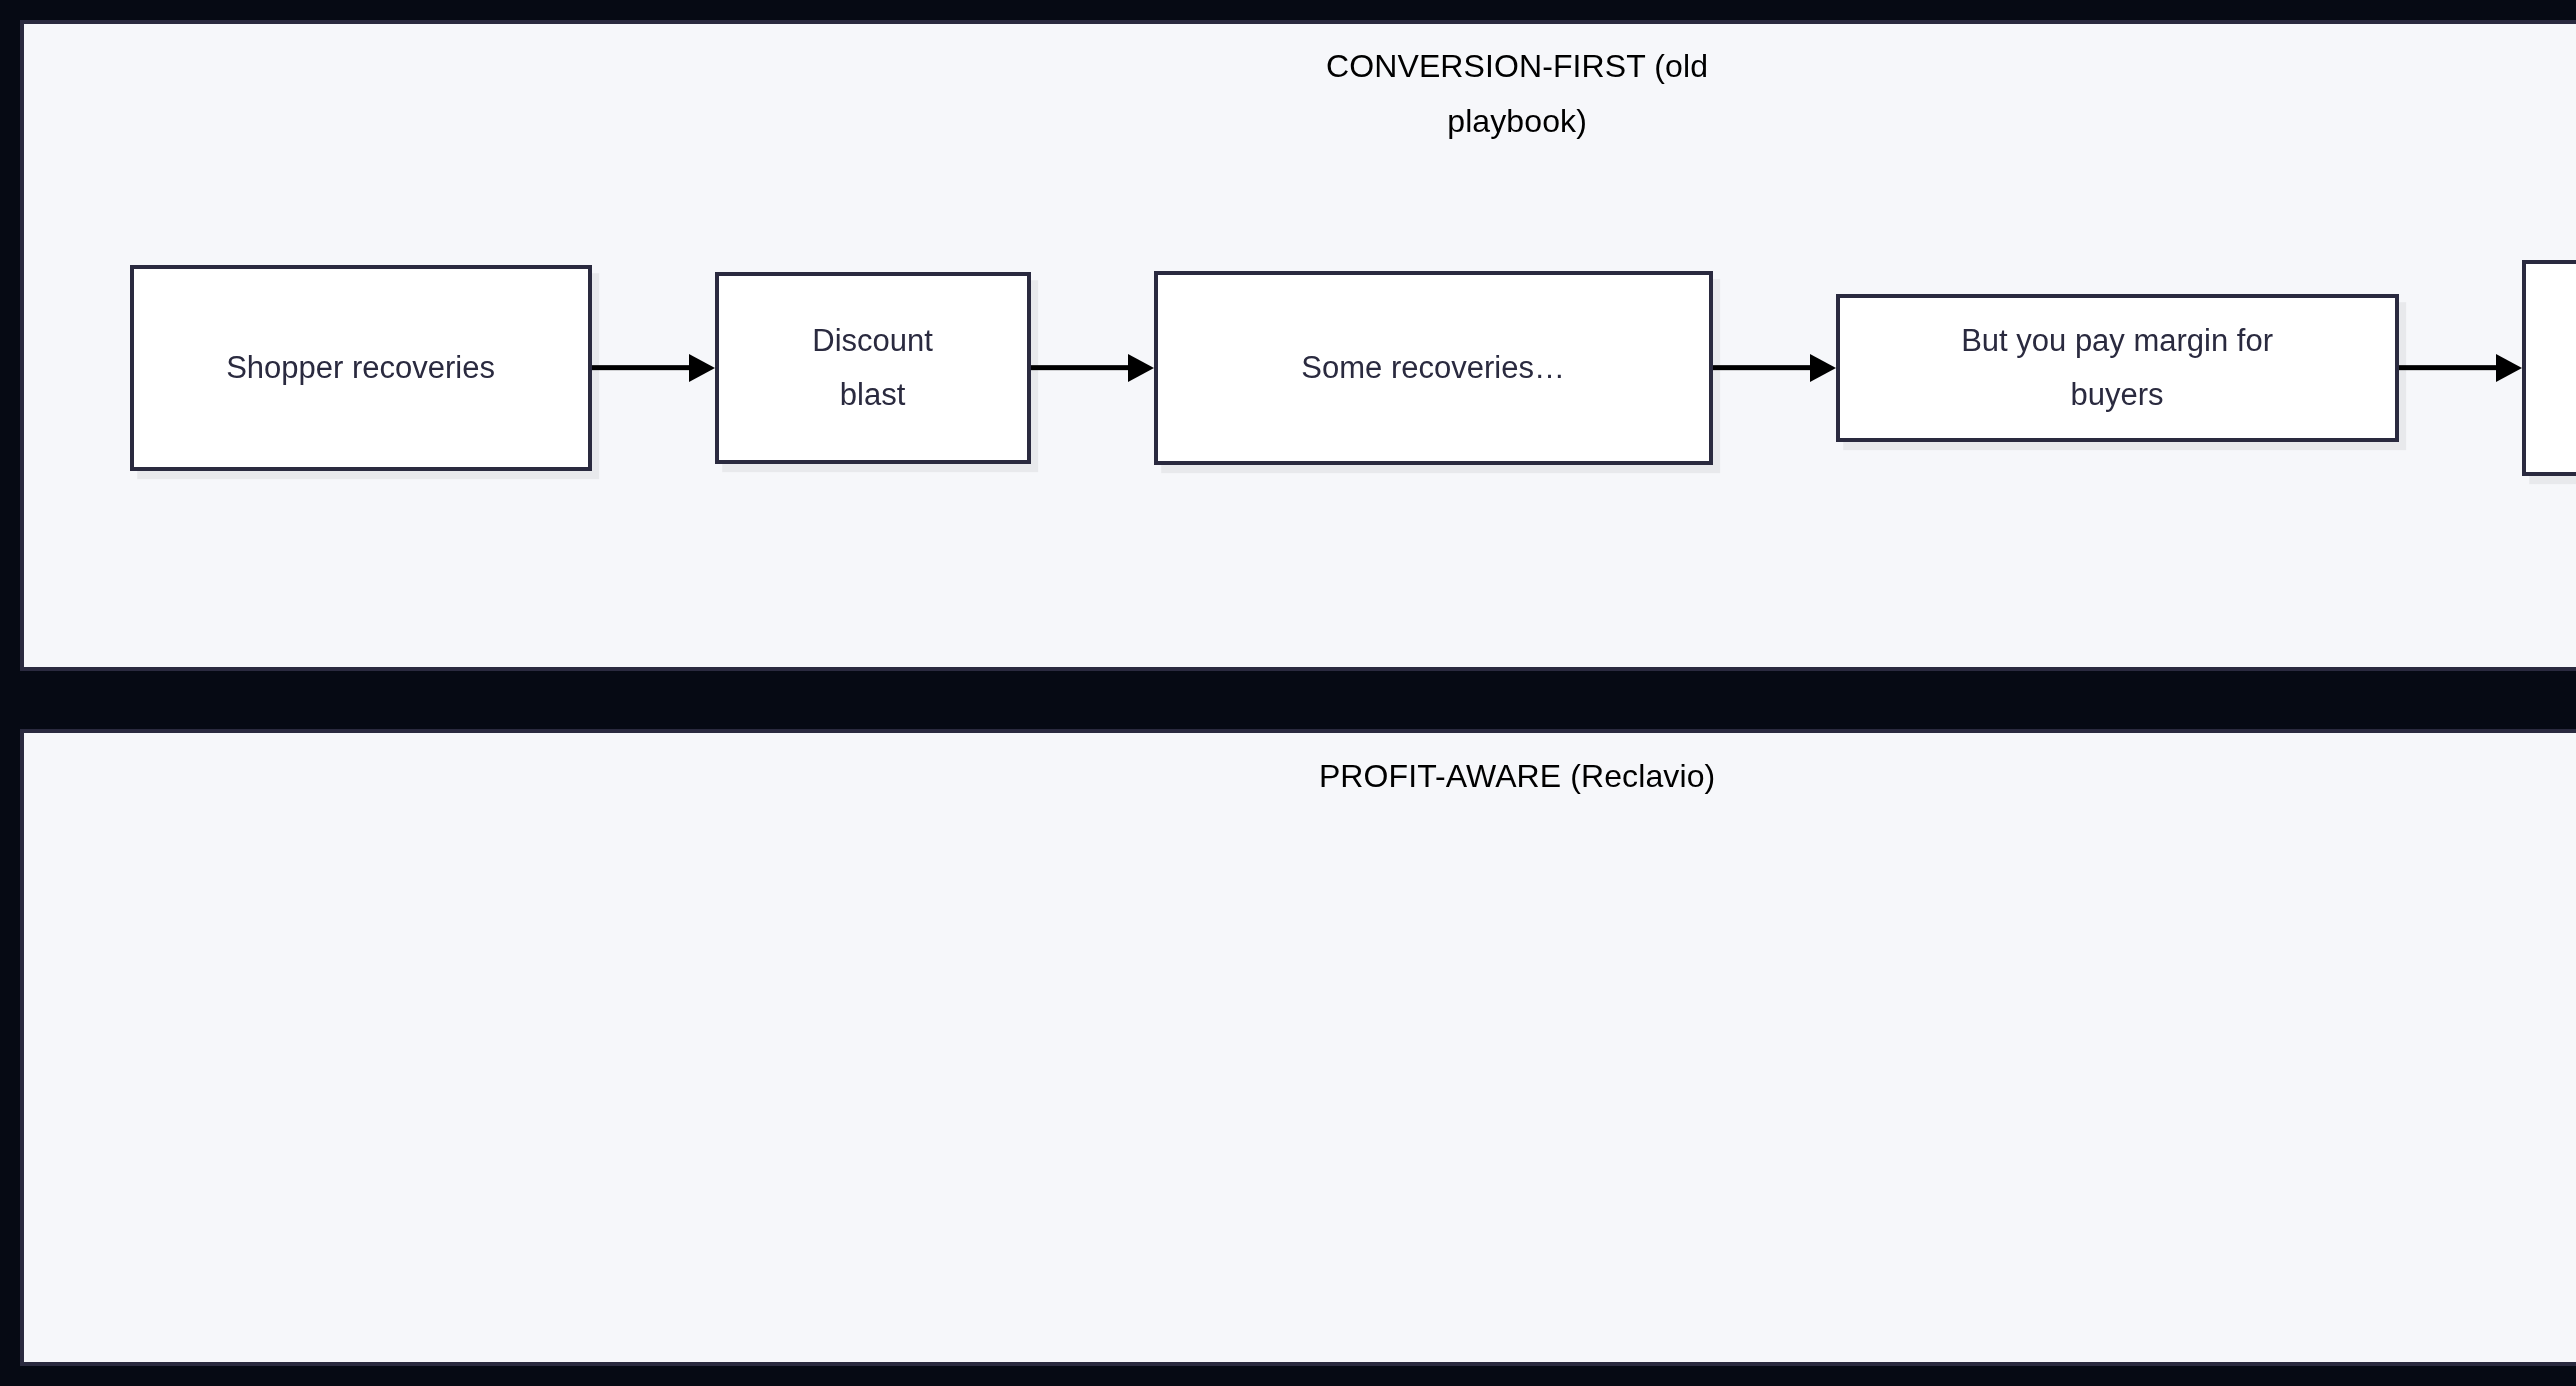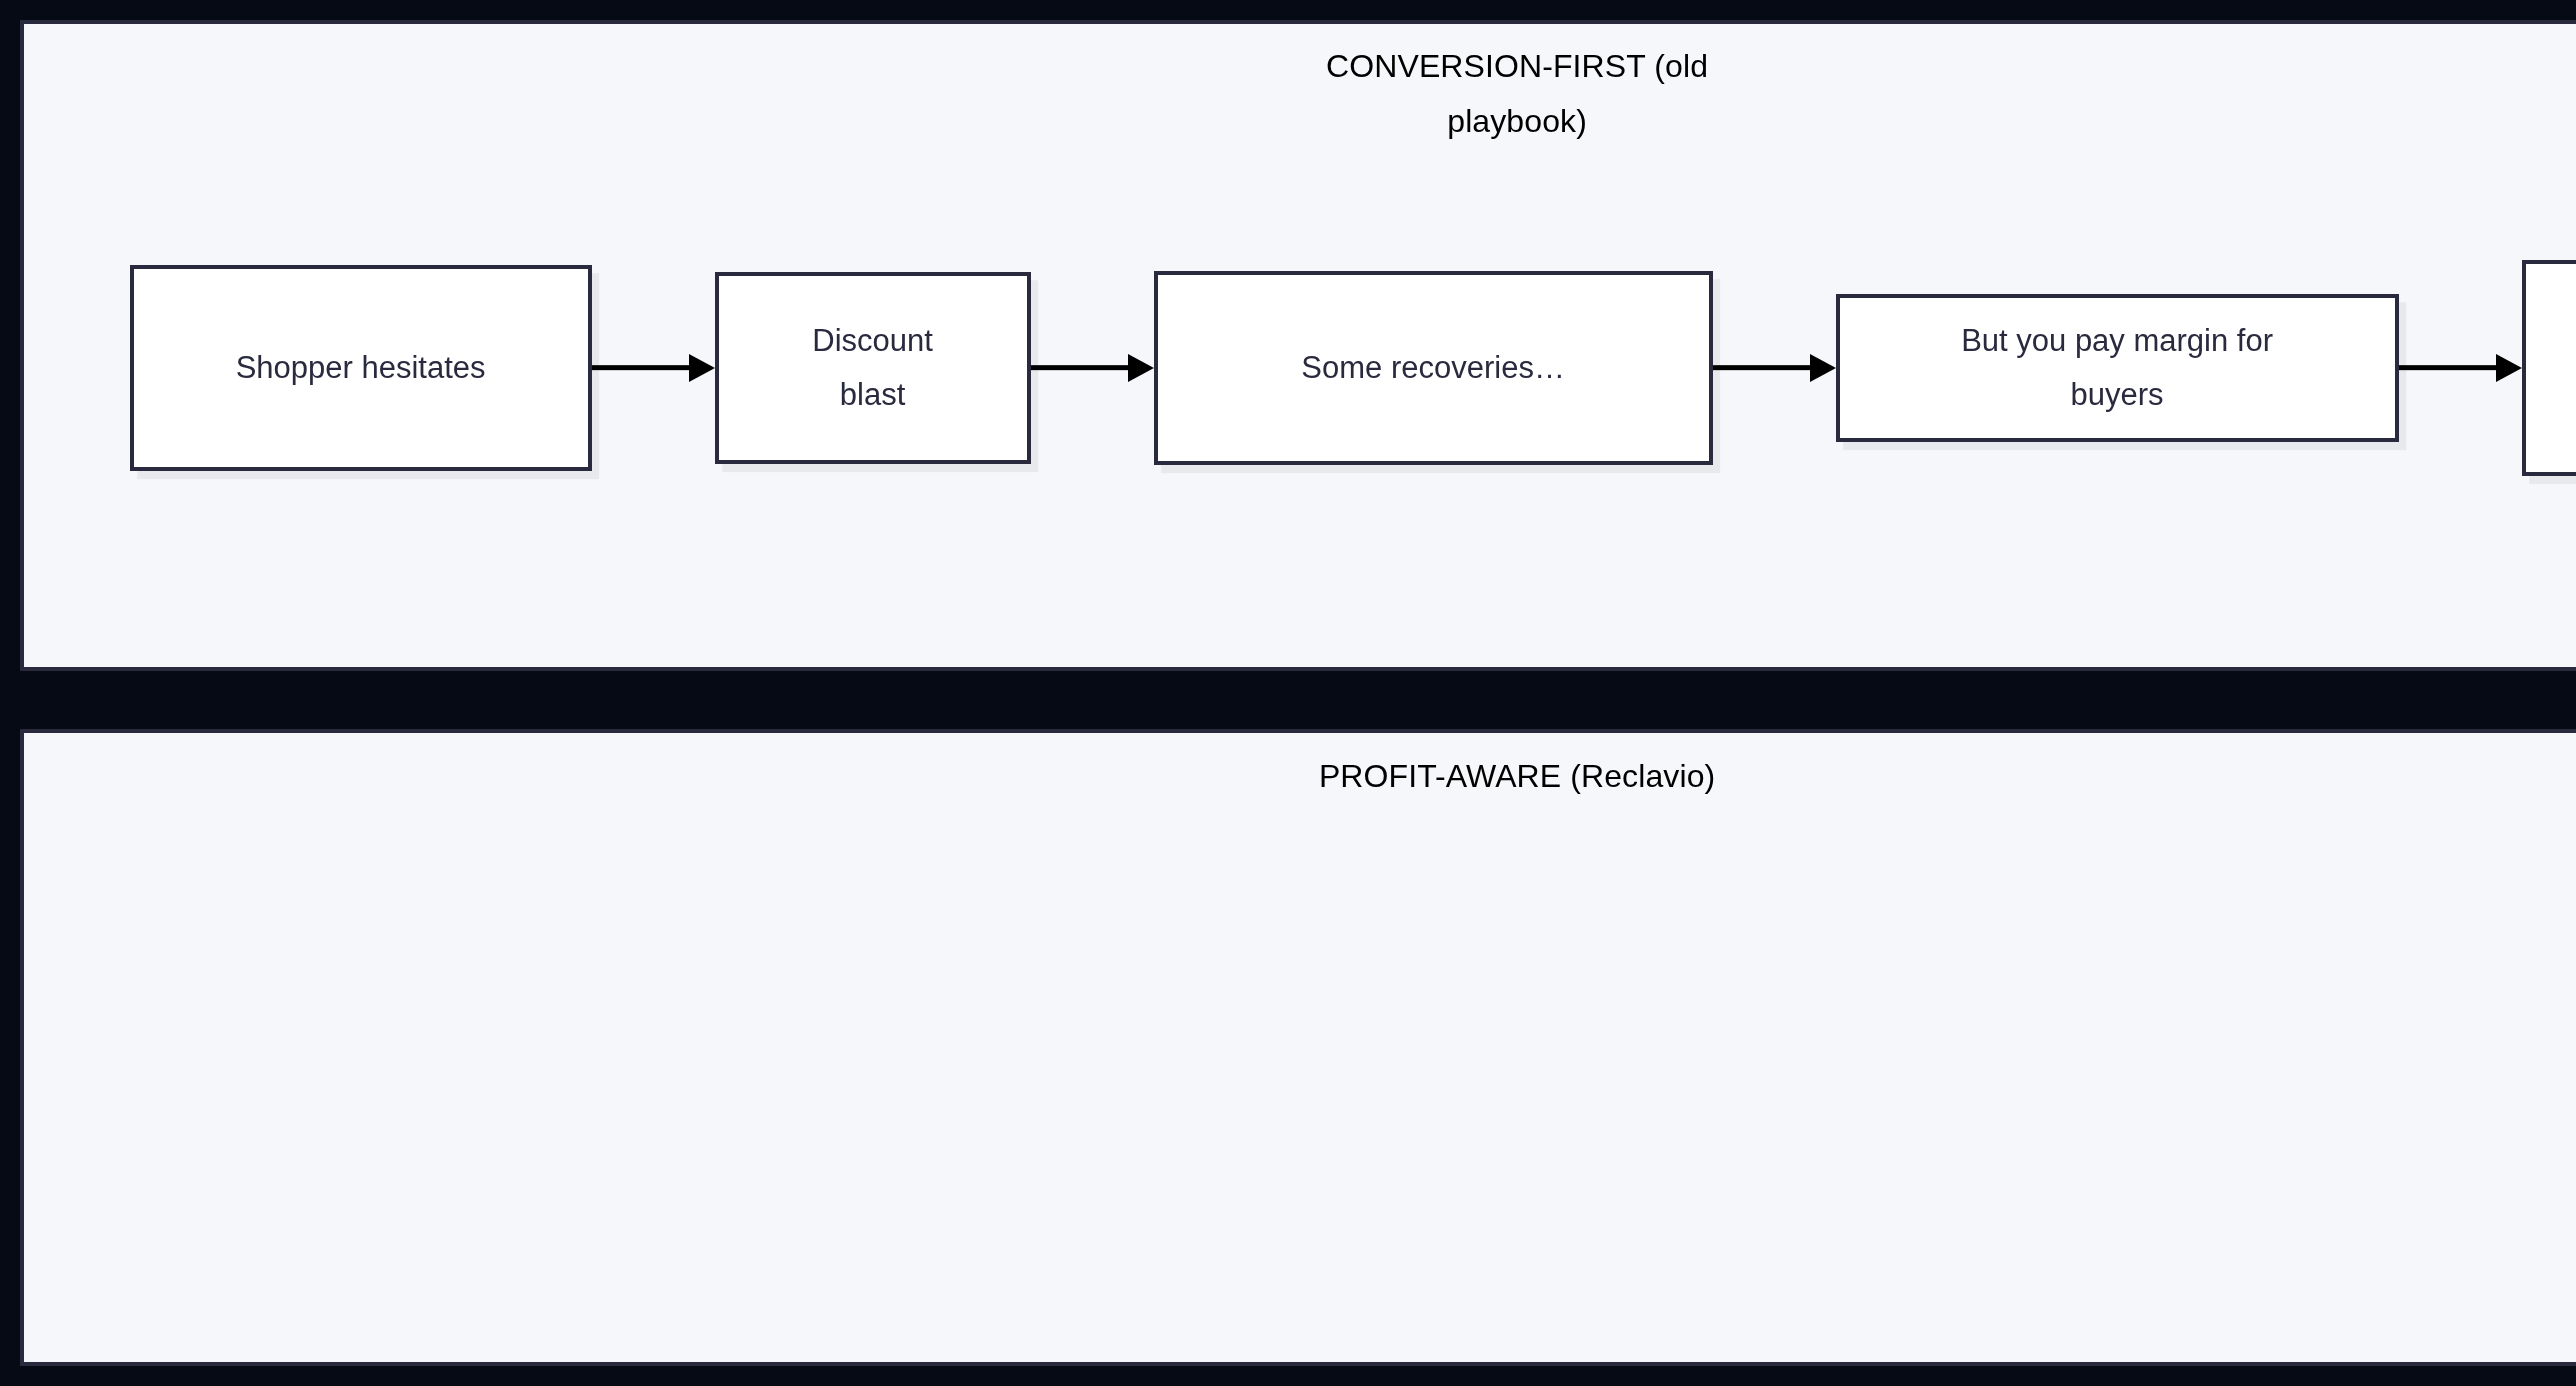--- a/index.html
+++ b/index.html
@@ -113,21 +113,21 @@
 <div class="canvas">
 
   <section class="panel" id="panel-old">
 
     <div class="panel-title">CONVERSION-FIRST (old
 playbook)</div>
 
     <div class="row" id="row-old">
 
       <div class="node" id="n-old-1">
-        <span class="txt">Shopper hesitates</span>
+        <span class="txt">Shopper recoveries</span>
       </div>
 
       <div class="arrow">
         <span class="shaft"></span>
         <span class="head"></span>
       </div>
 
       <div class="node" id="n-old-2">
         <span class="txt">Discount
 blast</span>

